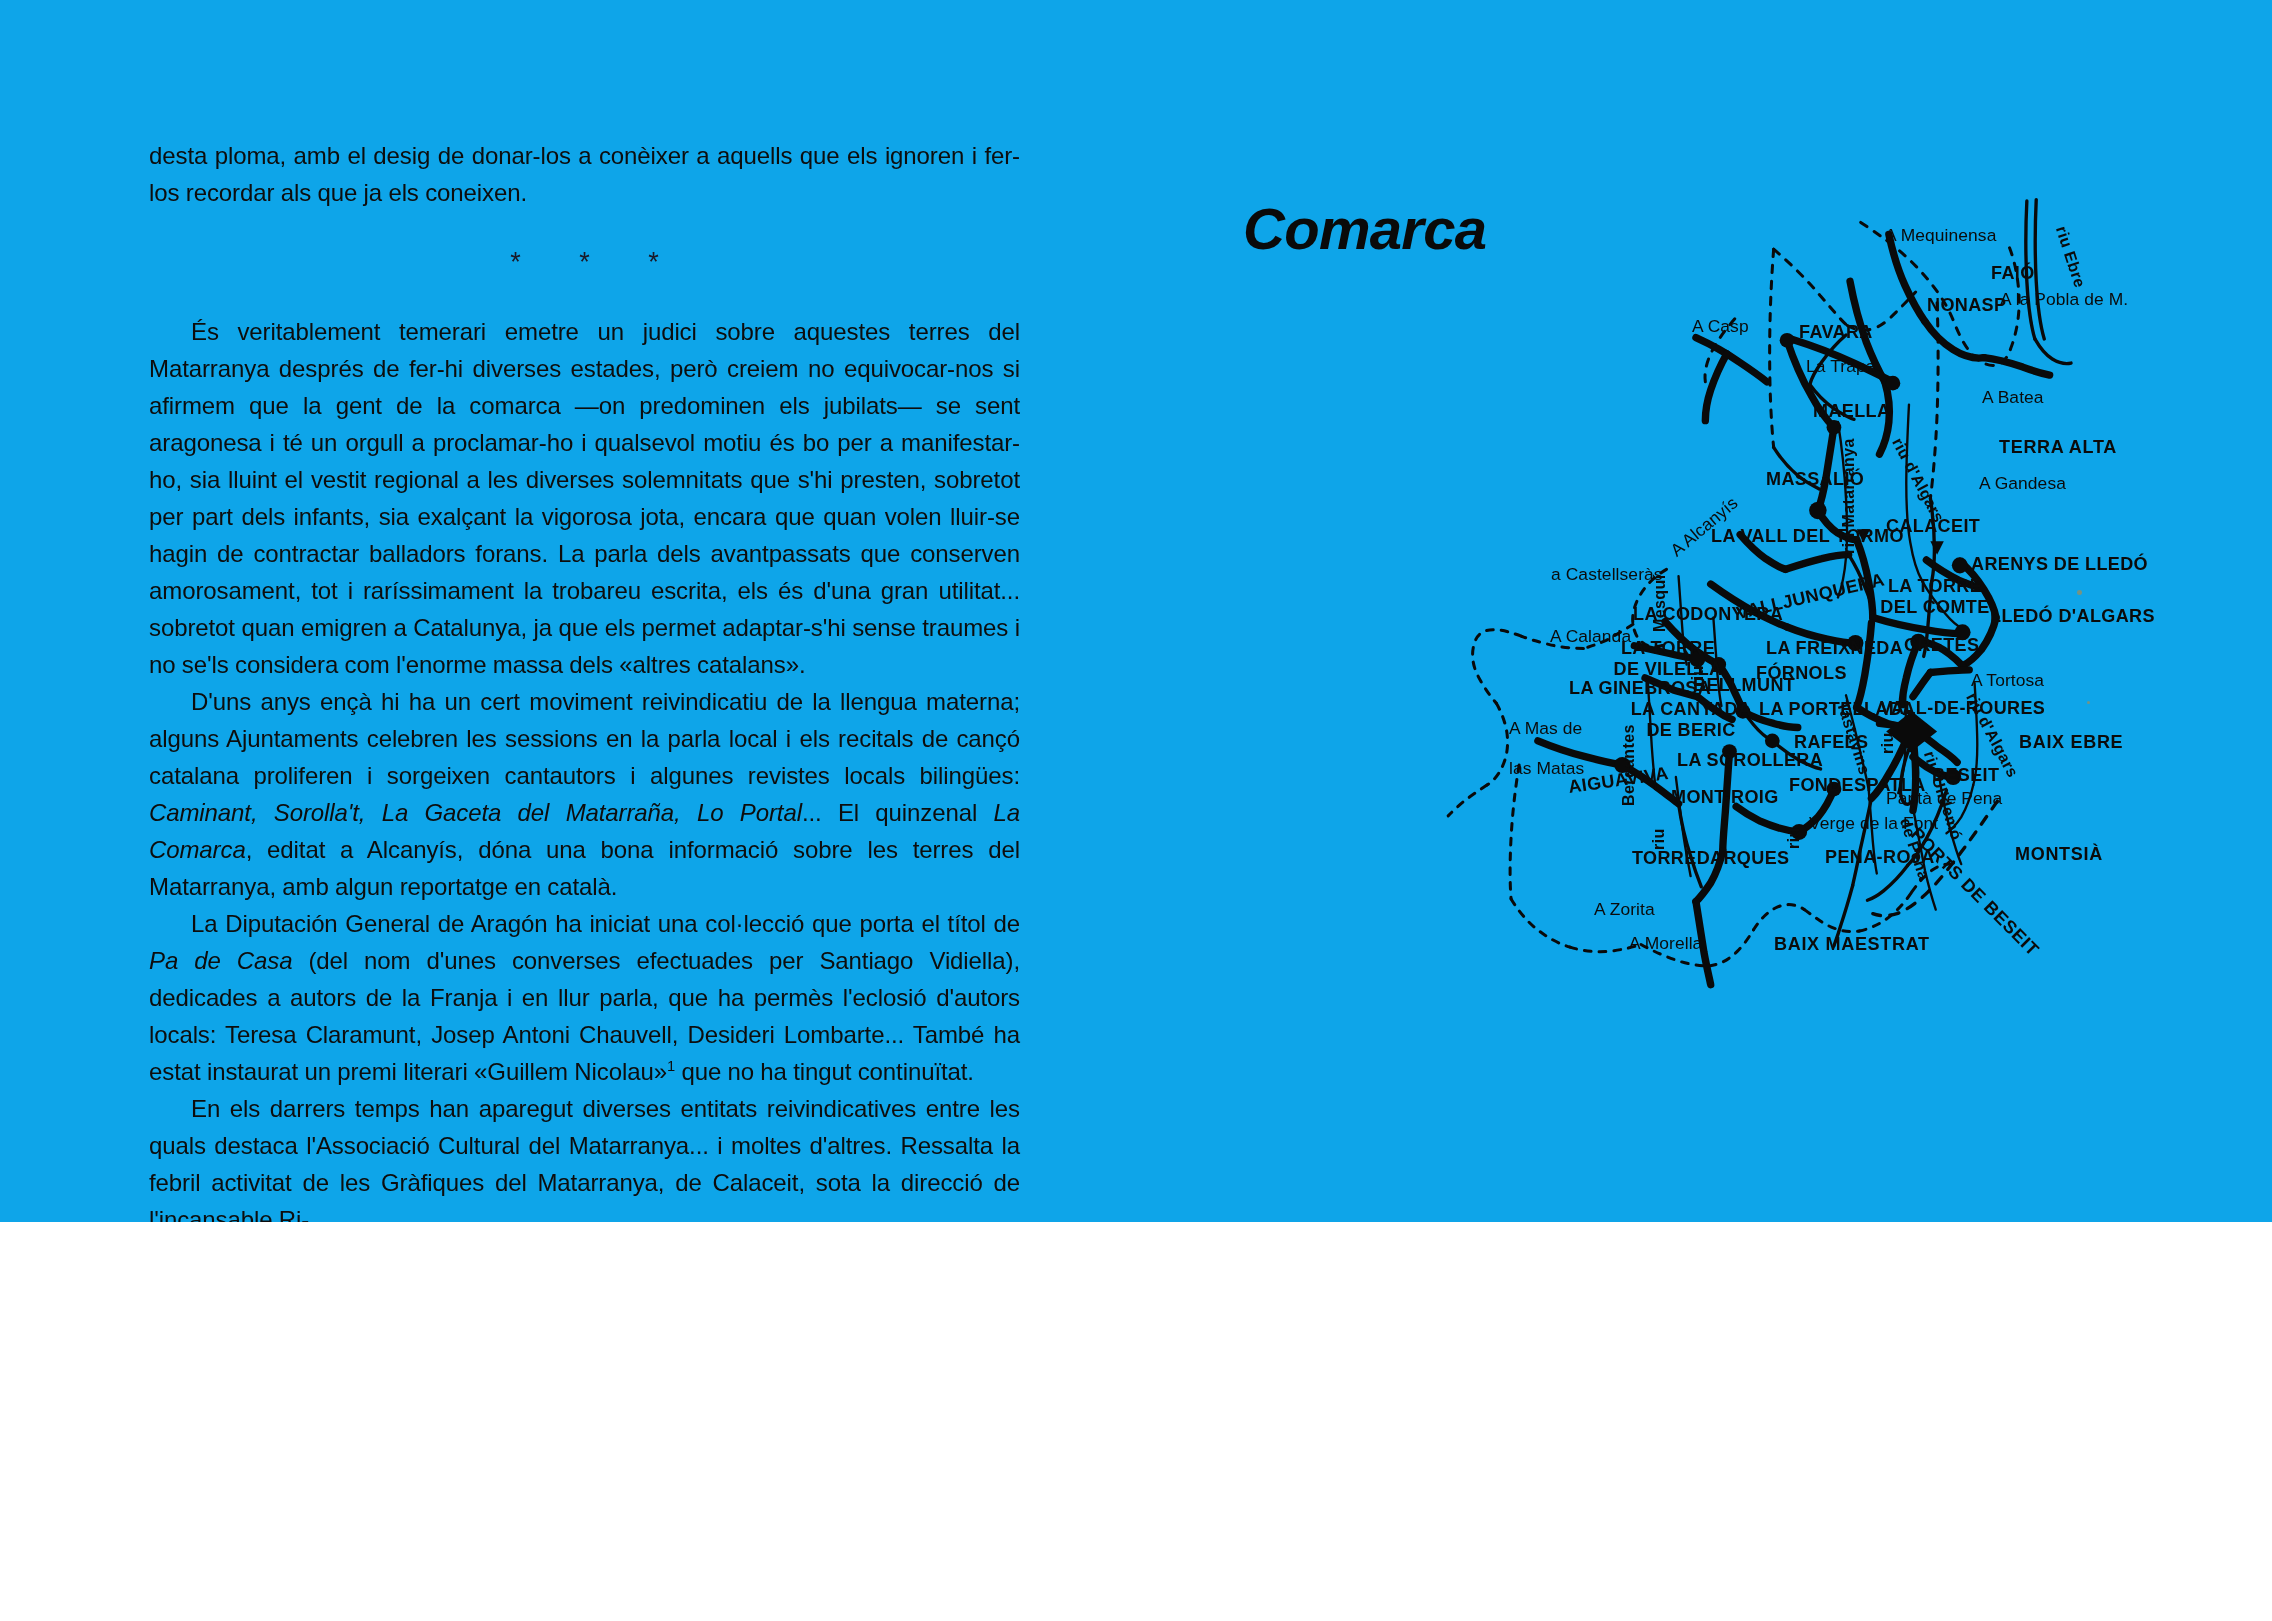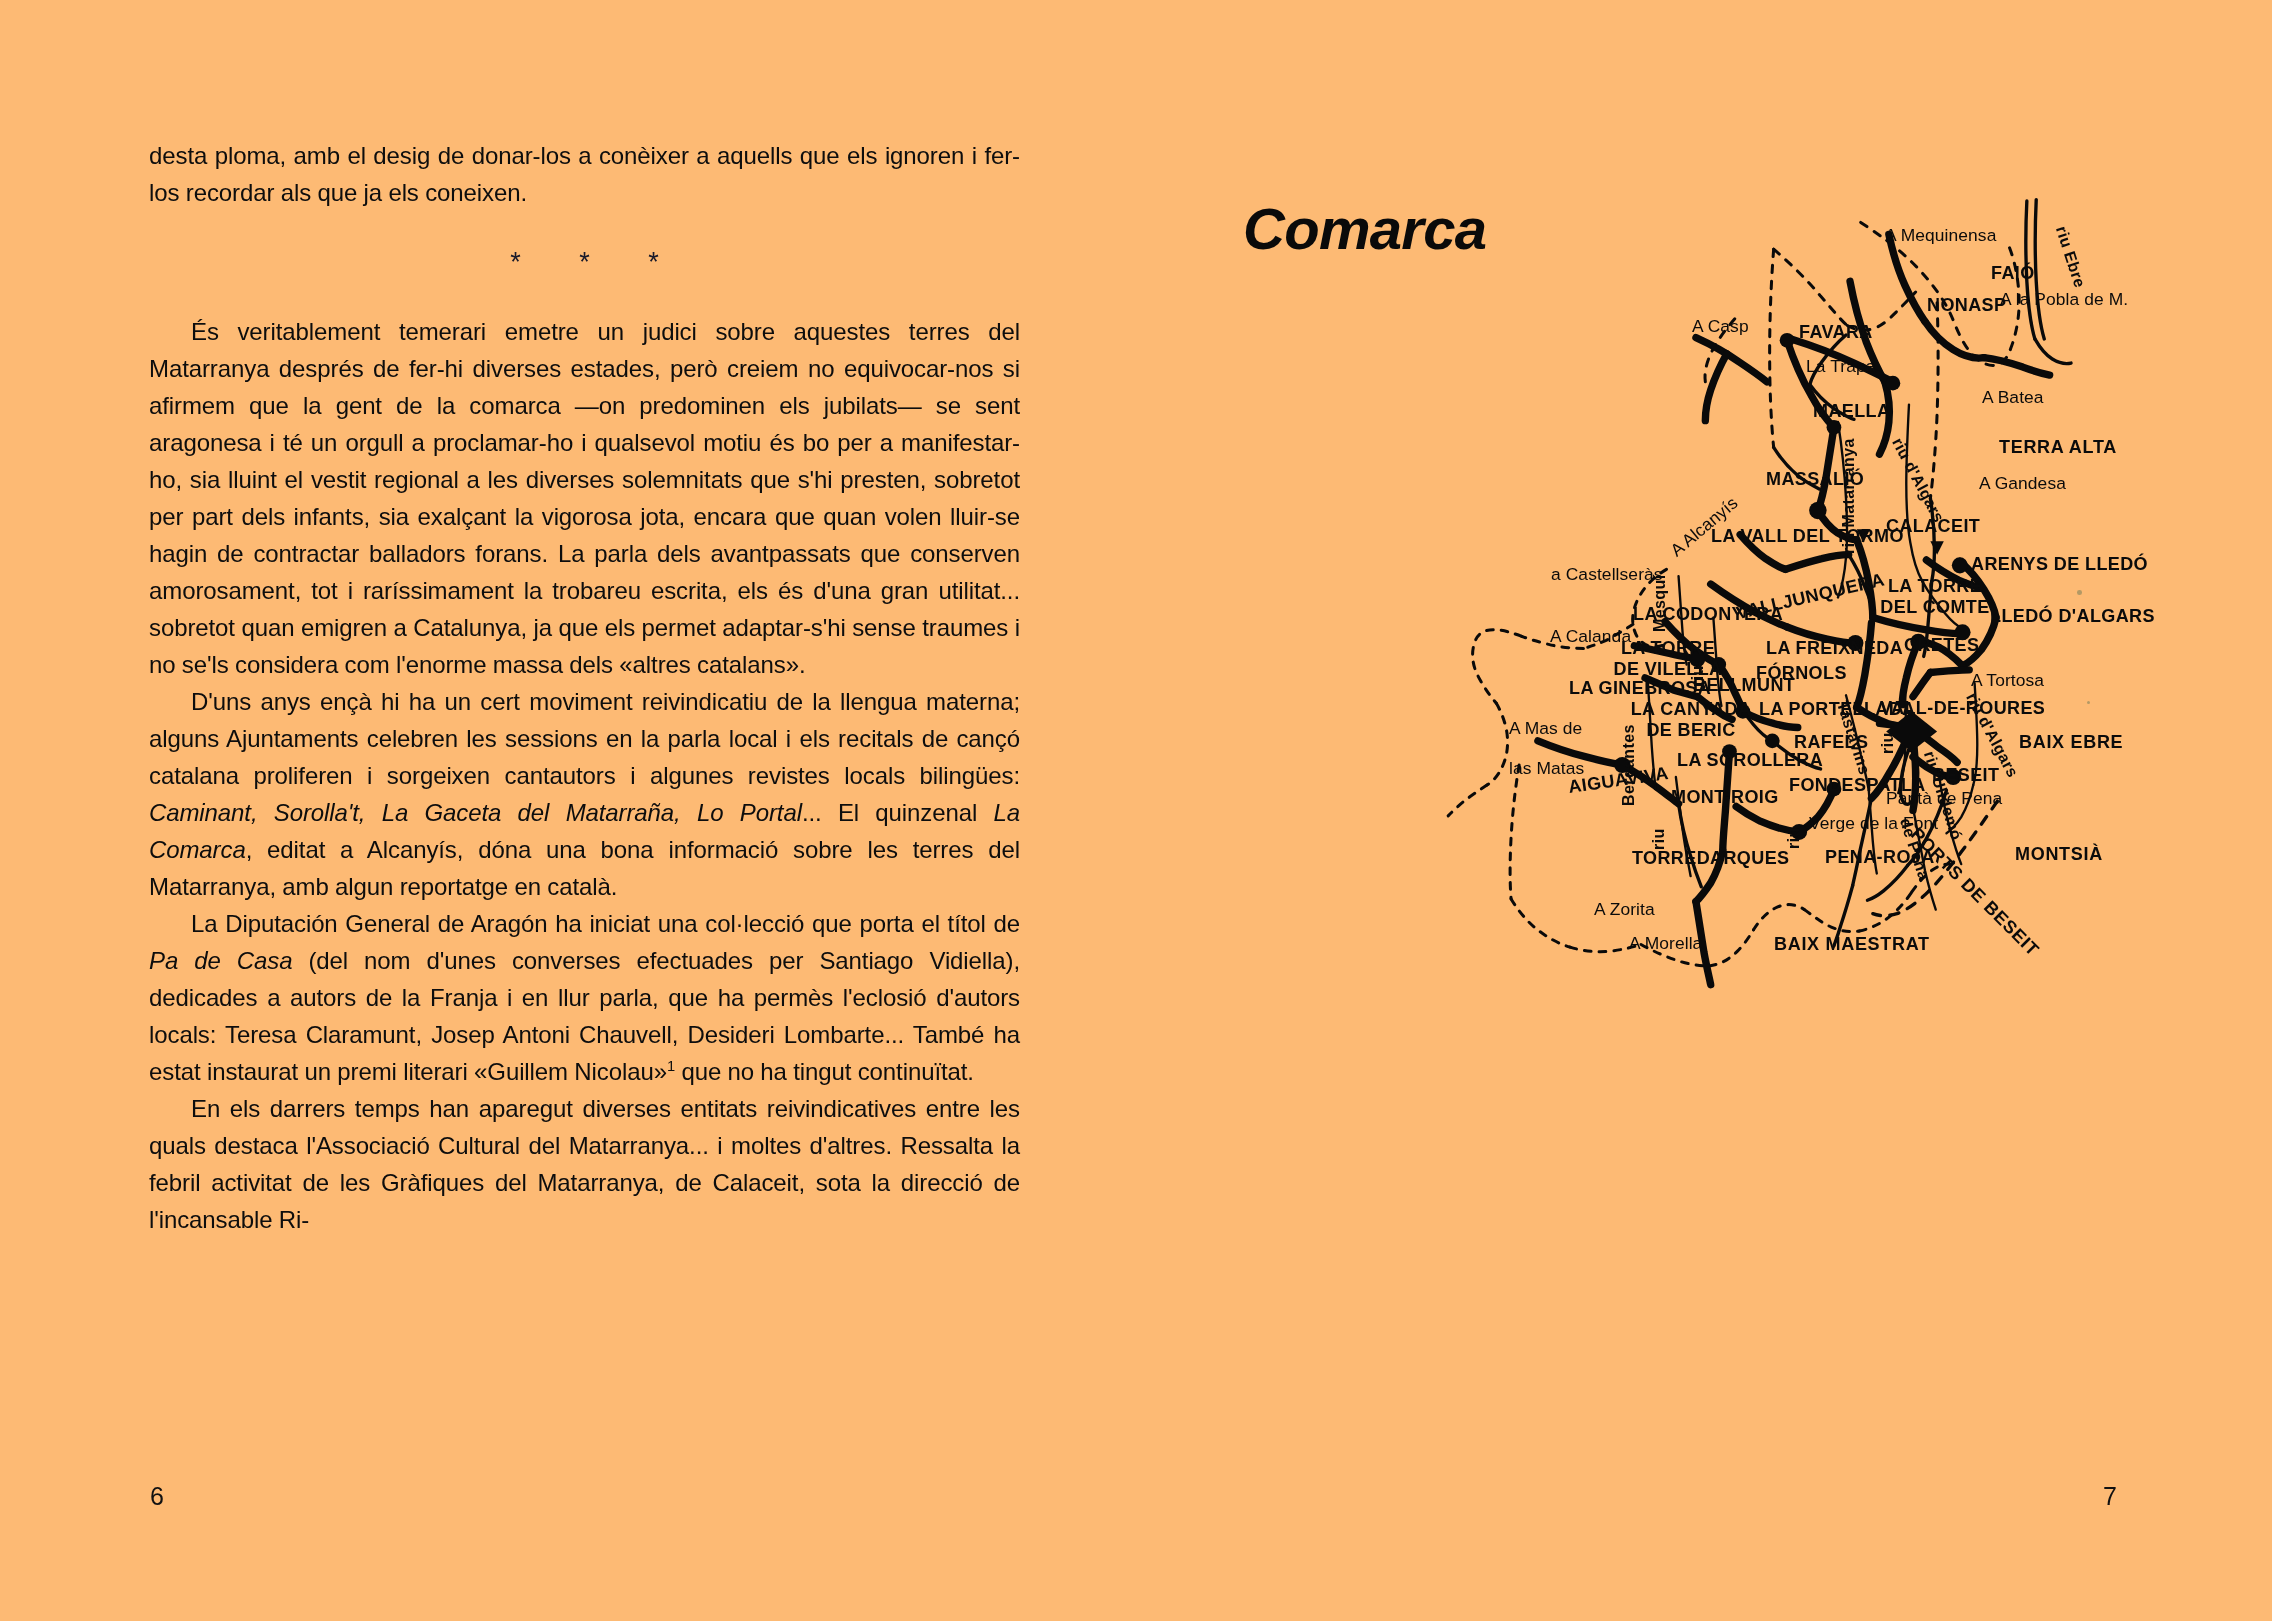--- a/index.html
+++ b/index.html
@@ -8,22 +8,22 @@
     padding: 0;
     background: #ffffff;
   }
   body {
     font-family: "Liberation Sans", sans-serif;
     color: #0d0d0d;
   }
   #spread {
     position: relative;
     width: 2273px;
-    height: 1621px;
-    background: #fdba74;
+    height: 1222px;
+    background: #0ea5e9;
     overflow: hidden;
   }
 
   
   #page-left {
     position: absolute;
     left: 0; top: 0;
     width: 1136px; height: 1621px;
   }
   .text-column {

